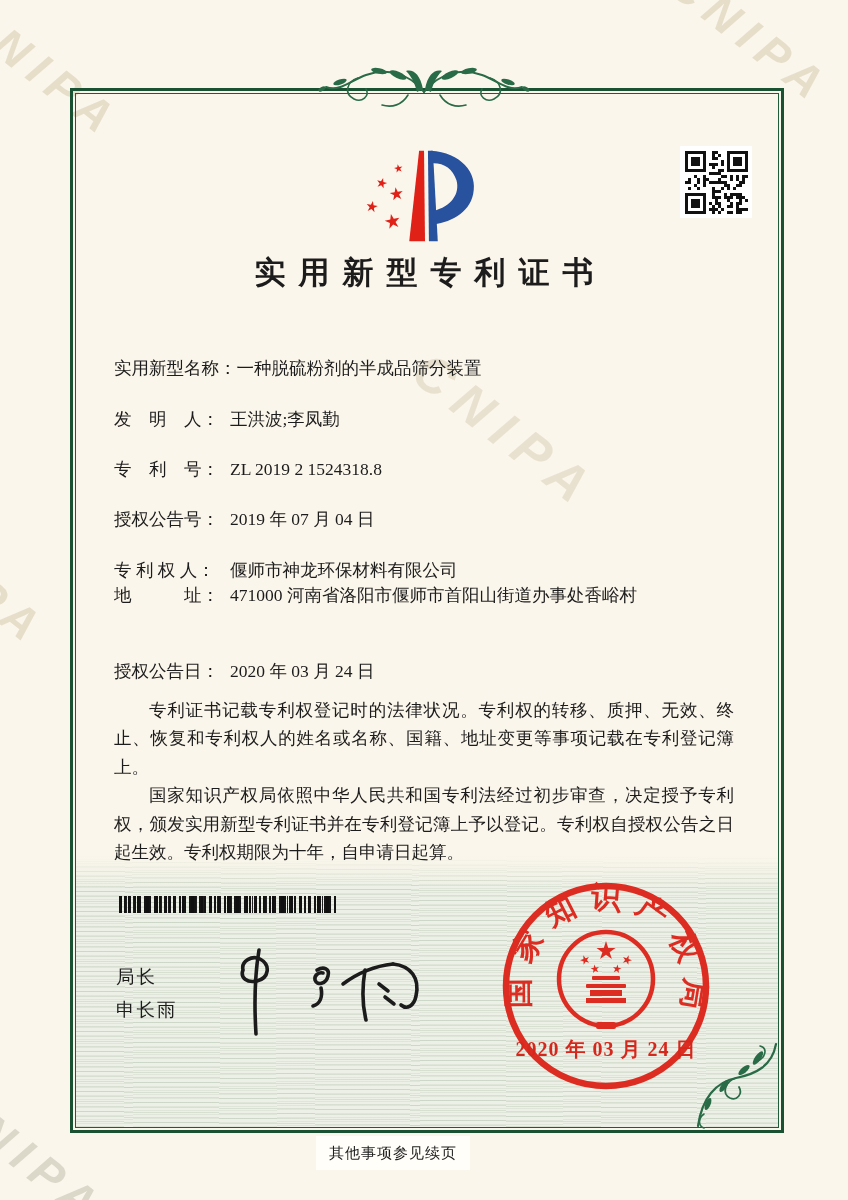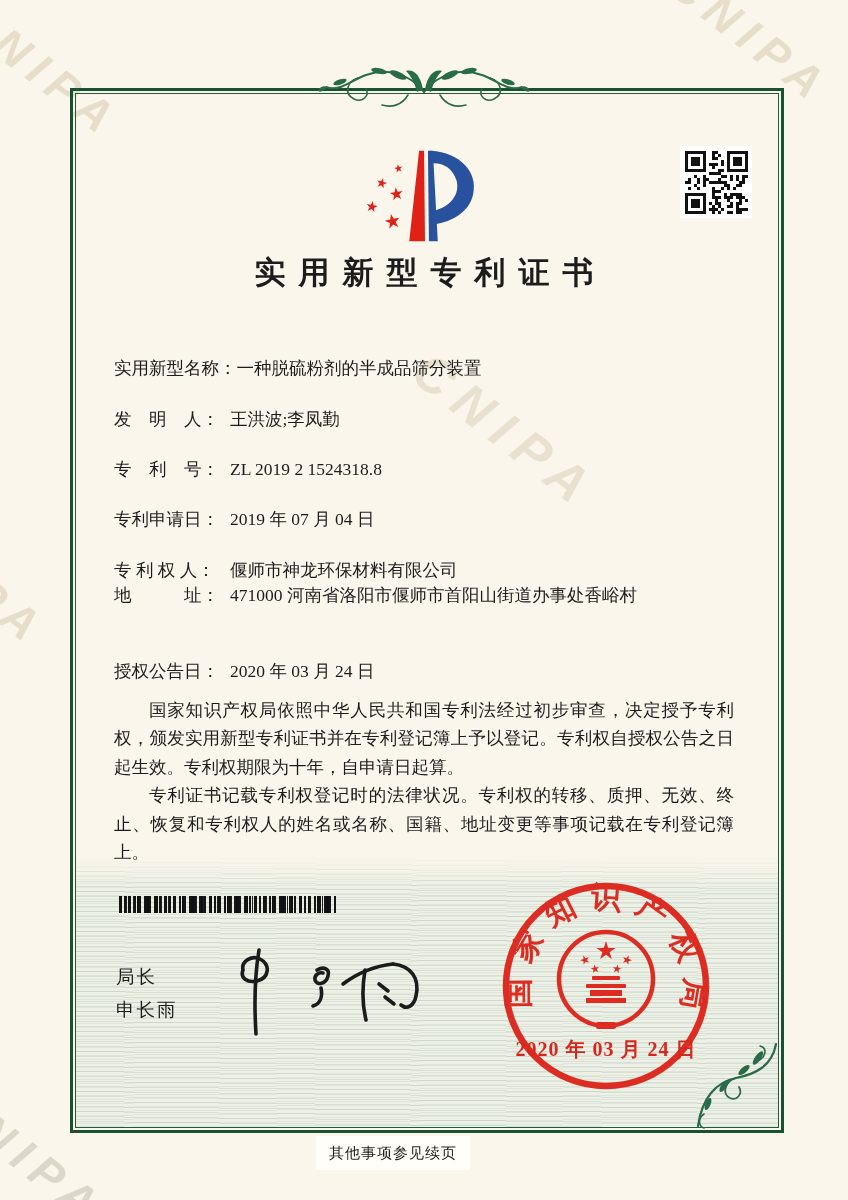--- a/index.html
+++ b/index.html
@@ -364,31 +364,31 @@
         <rect x="6" y="20" width="1" height="1" fill="#111"></rect>
       </svg>
   </div>
 
   <div class="title">实用新型专利证书</div>
 
   <div class="fields">
     <div class="frow r0"><span class="lab">实用新型名称：</span><span>一种脱硫粉剂的半成品筛分装置</span></div>
     <div class="frow r1"><span class="lab">发　明　人：</span><span>王洪波;李凤勤</span></div>
     <div class="frow r2"><span class="lab">专　利　号：</span><span>ZL 2019 2 1524318.8</span></div>
-    <div class="frow r3"><span class="lab">专利申请日：</span><span>2019 年 07 月 04 日</span></div>
+    <div class="frow r3"><span class="lab">授权公告号：</span><span>2019 年 07 月 04 日</span></div>
     <div class="frow r4"><span class="lab">专 利 权 人：</span><span>偃师市神龙环保材料有限公司</span></div>
     <div class="frow r5"><span class="lab">地　　　址：</span><span>471000 河南省洛阳市偃师市首阳山街道办事处香峪村</span></div>
     <div class="frow r6">
       <span class="lab">授权公告日：</span><span>2020 年 03 月 24 日</span>
     </div>
   </div>
 
   <div class="bodytext">
+    <p>专利证书记载专利权登记时的法律状况。专利权的转移、质押、无效、终止、恢复和专利权人的姓名或名称、国籍、地址变更等事项记载在专利登记簿上。</p>
     <p>国家知识产权局依照中华人民共和国专利法经过初步审查，决定授予专利权，颁发实用新型专利证书并在专利登记簿上予以登记。专利权自授权公告之日起生效。专利权期限为十年，自申请日起算。</p>
-    <p>专利证书记载专利权登记时的法律状况。专利权的转移、质押、无效、终止、恢复和专利权人的姓名或名称、国籍、地址变更等事项记载在专利登记簿上。</p>
   </div>
 
   <div class="barcode"></div>
 
   <div class="commissioner-title">局长</div>
   <div class="commissioner-name">申长雨</div>
 
   <svg class="signature" width="215" height="105" viewBox="0 0 215 105">
     <g fill="none" stroke="#1b1b1b" stroke-width="3.6" stroke-linecap="round" stroke-linejoin="round">
       <path d="M34 10 C30 34 29 62 31 94"></path>

